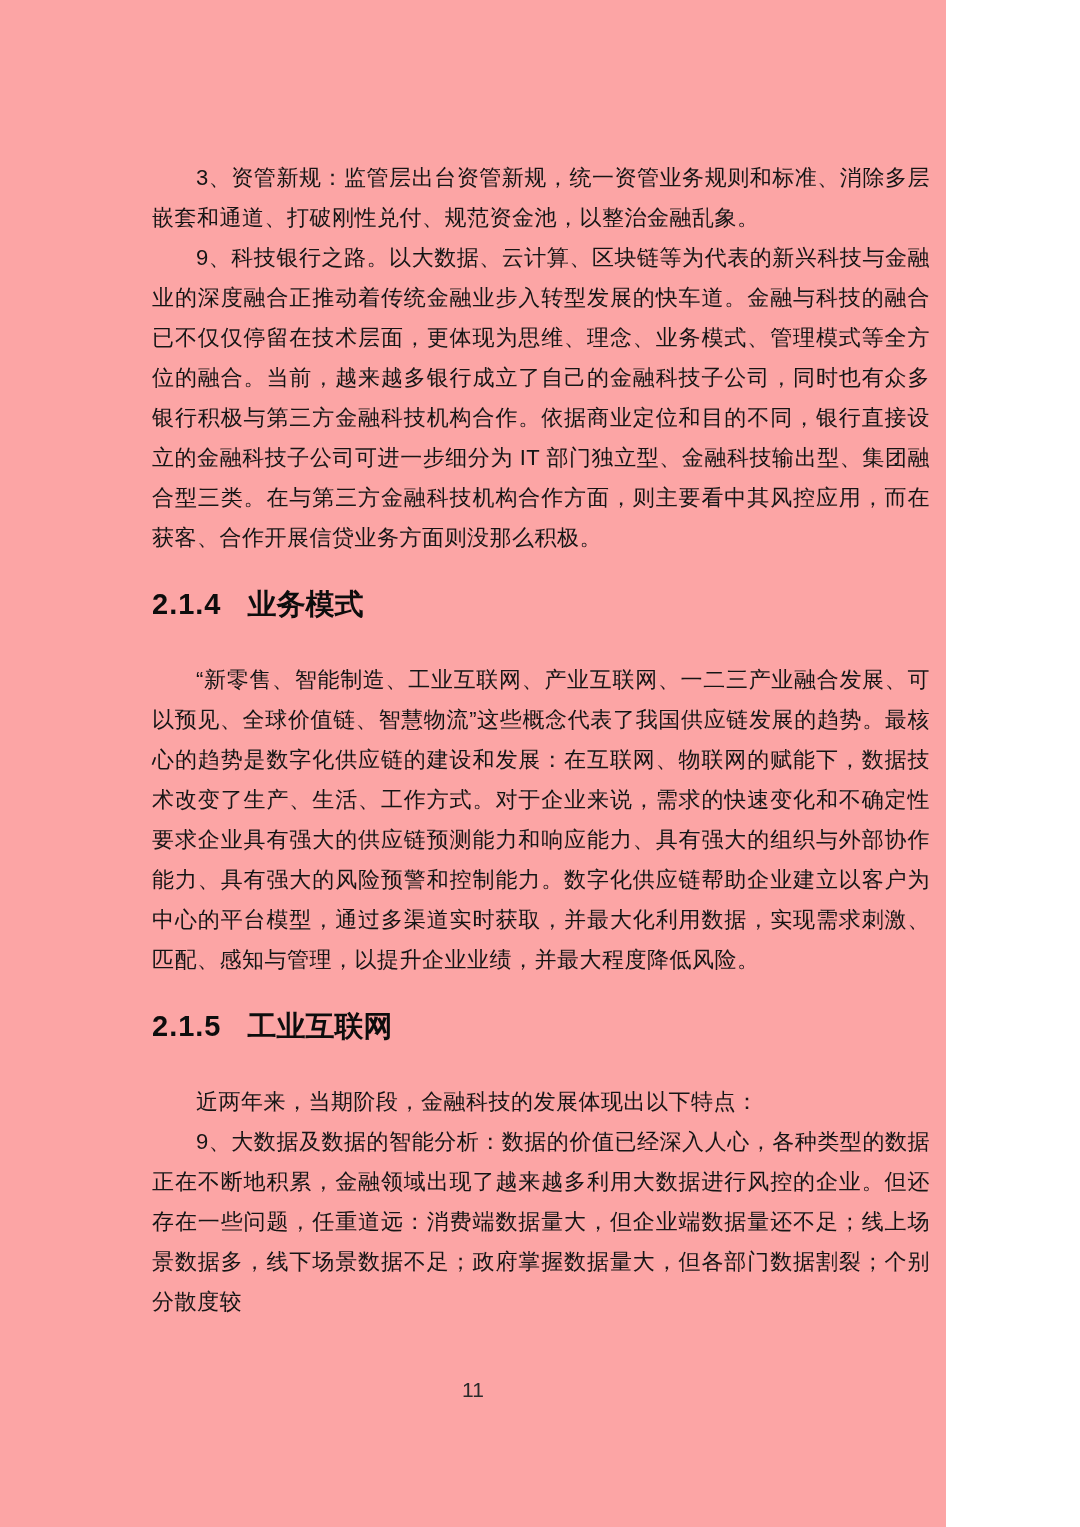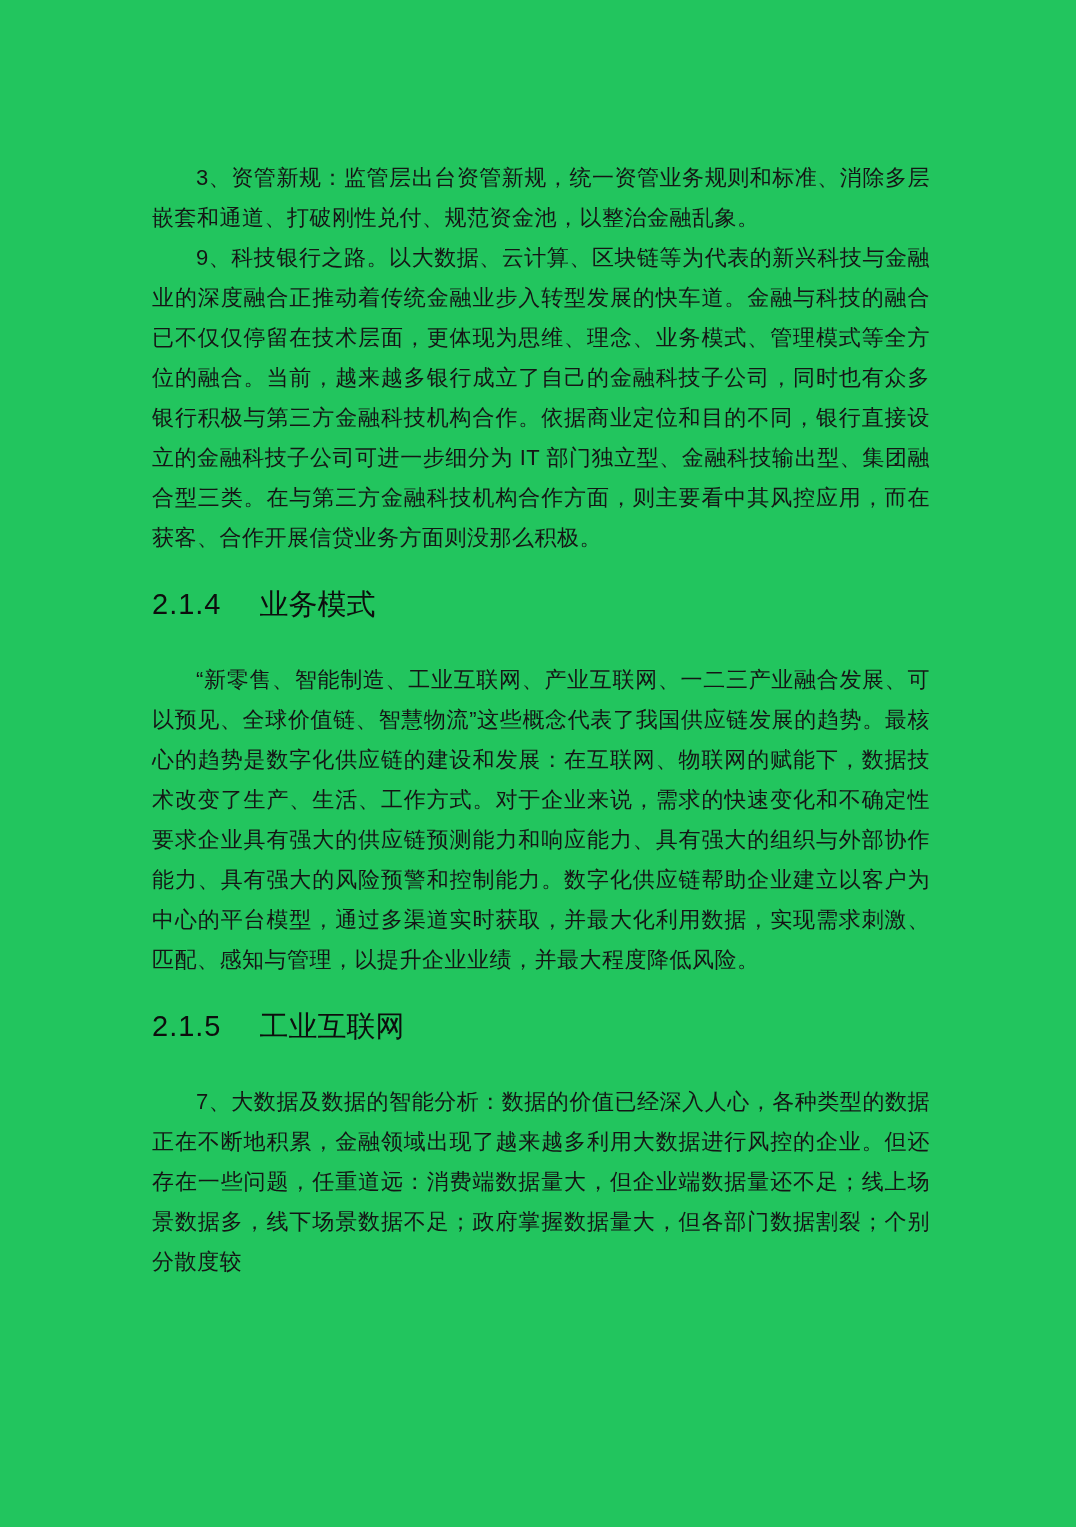--- a/index.html
+++ b/index.html
@@ -2,23 +2,23 @@
 <html><head>
 <meta charset="utf-8">
 <style>
   html, body {
     margin: 0;
     padding: 0;
     background: #ffffff;
   }
   .page {
     position: relative;
-    width: 1076px;
+    width: 946px;
     height: 1527px;
-    background: #22c55e;
+    background: #fca5a5;
     overflow: hidden;
     font-family: "Liberation Sans", "DejaVu Sans", sans-serif;
     color: #151515;
   }
   .content {
     position: absolute;
     left: 152px;
     top: 158px;
     width: 778px;
   }
@@ -27,24 +27,24 @@
     font-size: 22px;
     line-height: 40px;
     text-align: justify;
     text-indent: 2em;
     color: #151515;
     letter-spacing: 0.5px;
   }
   .sec-heading {
     display: flex;
     align-items: baseline;
-    gap: 38px;
+    gap: 26px;
     margin: 26px 0 36px 0;
     font-size: 29px;
-    font-weight: normal;
+    font-weight: bold;
     line-height: 40px;
     color: #0d0d0d;
   }
   .sec-heading .sec-num {
     letter-spacing: 1px;
   }
   .page-number {
     position: absolute;
     left: 0;
     right: 0;
@@ -71,18 +71,20 @@
       <span class="sec-title">业务模式</span>
     </h2>
 
     <p class="body-para">“新零售、智能制造、工业互联网、产业互联网、一二三产业融合发展、可以预见、全球价值链、智慧物流”这些概念代表了我国供应链发展的趋势。最核心的趋势是数字化供应链的建设和发展：在互联网、物联网的赋能下，数据技术改变了生产、生活、工作方式。对于企业来说，需求的快速变化和不确定性要求企业具有强大的供应链预测能力和响应能力、具有强大的组织与外部协作能力、具有强大的风险预警和控制能力。数字化供应链帮助企业建立以客户为中心的平台模型，通过多渠道实时获取，并最大化利用数据，实现需求刺激、匹配、感知与管理，以提升企业业绩，并最大程度降低风险。</p>
 
     <h2 class="sec-heading">
       <span class="sec-num">2.1.5</span>
       <span class="sec-title">工业互联网</span>
     </h2>
 
+    <p class="body-para">近两年来，当期阶段，金融科技的发展体现出以下特点：</p>
 
-    <p class="body-para">7、大数据及数据的智能分析：数据的价值已经深入人心，各种类型的数据正在不断地积累，金融领域出现了越来越多利用大数据进行风控的企业。但还存在一些问题，任重道远：消费端数据量大，但企业端数据量还不足；线上场景数据多，线下场景数据不足；政府掌握数据量大，但各部门数据割裂；个别分散度较</p>
+    <p class="body-para">9、大数据及数据的智能分析：数据的价值已经深入人心，各种类型的数据正在不断地积累，金融领域出现了越来越多利用大数据进行风控的企业。但还存在一些问题，任重道远：消费端数据量大，但企业端数据量还不足；线上场景数据多，线下场景数据不足；政府掌握数据量大，但各部门数据割裂；个别分散度较</p>
 
   </div>
 
+  <div class="page-number">11</div>
 </div>
 
 </body></html>

